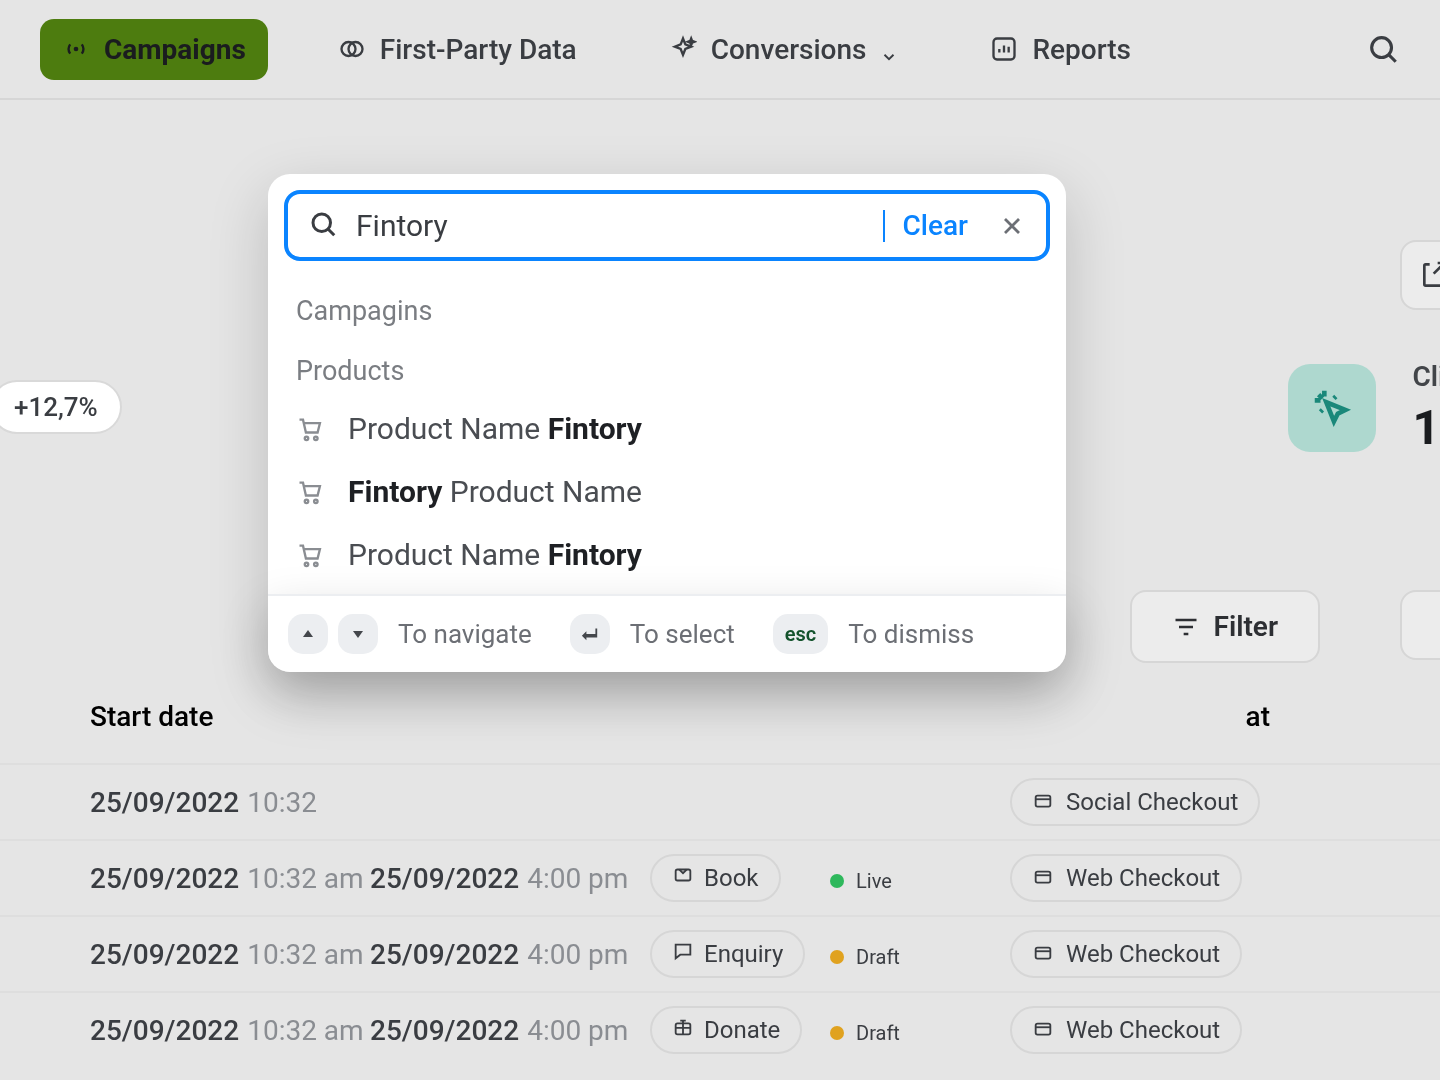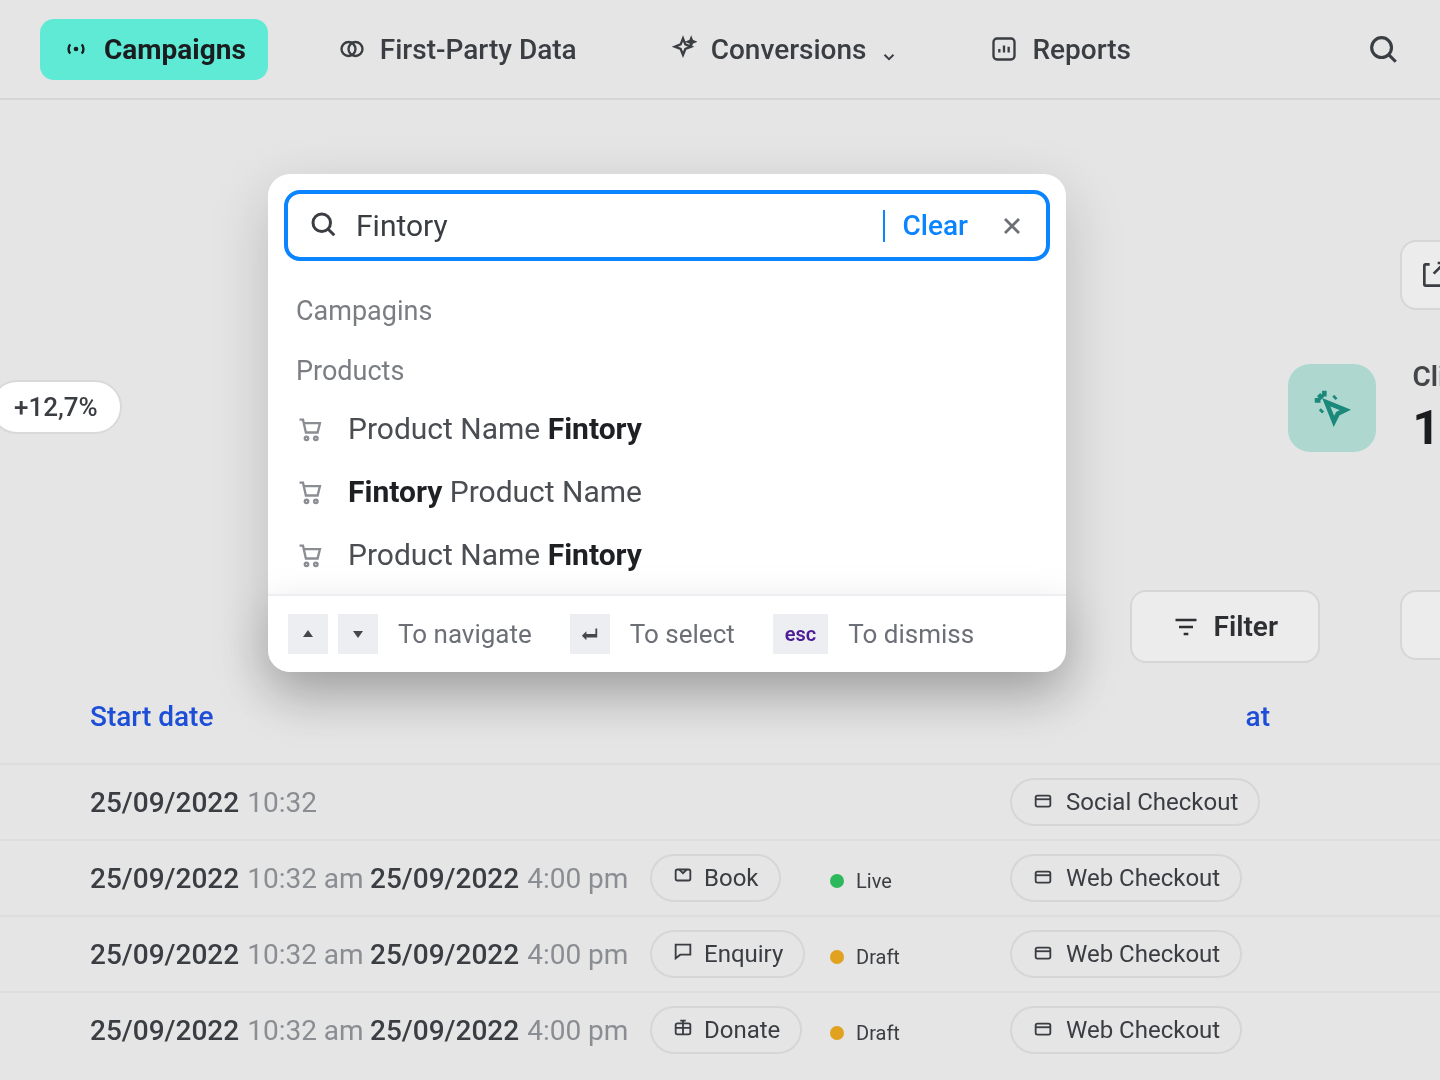--- a/index.html
+++ b/index.html
@@ -1,21 +1,21 @@
 <!DOCTYPE html>
 <html><head>
 <meta charset="utf-8">
 <style>
   * { box-sizing: border-box; margin: 0; padding: 0; font-family: -apple-system, BlinkMacSystemFont, "Segoe UI", Roboto, sans-serif; }
   body { background: #e5e5e5; width: 1440px; height: 1080px; overflow: hidden; position: relative; }
 
   
   .nav { display: flex; align-items: center; height: 100px; padding: 0 40px; background: #e5e5e5; border-bottom: 2px solid #d6d6d6; gap: 48px; }
   .nav-item { display: flex; align-items: center; gap: 14px; font-size: 28px; font-weight: 500; color: #3a3d42; padding: 14px 22px; border-radius: 14px; cursor: pointer; }
-  .nav-item.active { background: #5eead4; font-weight: 700; color: #1a1c1f; }
+  .nav-item.active { background: #4d7c0f; font-weight: 700; color: #1a1c1f; }
   .nav-icon { width: 28px; height: 28px; display: flex; align-items: center; justify-content: center; }
   .nav-icon svg { width: 28px; height: 28px; stroke: #3a3d42; stroke-width: 2; fill: none; }
   .nav-item.active .nav-icon svg { stroke: #1a1c1f; }
   .nav-spacer { flex: 1; }
   .nav-search { width: 34px; height: 34px; }
   .nav-search svg { width: 34px; height: 34px; stroke: #3a3d42; stroke-width: 2.2; fill: none; }
   .chev { width: 18px; height: 18px; }
   .chev svg { width: 18px; height: 18px; stroke: #3a3d42; stroke-width: 2.5; fill: none; }
 
   
@@ -29,21 +29,21 @@
   .ctr-val { font-size: 48px; font-weight: 700; color: #1a1c1f; }
   .filter-btn { position: absolute; right: 120px; top: 490px; display: flex; align-items: center; gap: 14px; border: 2px solid #d6d6d6; border-radius: 16px; padding: 18px 40px; font-size: 28px; font-weight: 600; color: #2d2f33; background: #ececec; }
   .filter-btn svg { width: 28px; height: 28px; stroke: #2d2f33; stroke-width: 2.2; fill: none; }
   .square-btn { position: absolute; right: -30px; top: 490px; width: 70px; height: 70px; border: 2px solid #d6d6d6; border-radius: 16px; background: #ececec; }
   .export-btn { position: absolute; right: -30px; top: 140px; width: 70px; height: 70px; border: 2px solid #d6d6d6; border-radius: 16px; background: #ececec; display:flex; align-items:center; justify-content:center;}
   .export-btn svg { width:32px; height:32px; stroke:#3a3d42; stroke-width:2; fill:none;}
 
   
   .table { position: absolute; left: -20px; top: 580px; right: -40px; }
   .thead { display: flex; padding: 20px 0 30px; }
-  .th { font-size: 28px; font-weight: 500; color: #1d4ed8; }
+  .th { font-size: 28px; font-weight: 500; color: #000000; }
   .row { display: flex; align-items: center; height: 76px; border-top: 2px solid #dedede; }
   .cell { font-size: 28px; color: #3a3d42; }
   .c-name { width: 110px; overflow: hidden; white-space: nowrap; }
   .c-start { width: 280px; }
   .c-end   { width: 280px; }
   .c-goal  { width: 180px; }
   .c-status{ width: 180px; }
   .c-fmt   { width: 260px; }
   .date-part { color: #3a3d42; font-weight: 500; margin-right: 8px; }
   .time-part { color: #8a8d92; }
@@ -69,21 +69,21 @@
 
   .results { padding: 0 12px 8px; }
   .sec-label { font-size: 27px; color: #7a7d82; padding: 18px 16px 10px; }
   .result-row { display: flex; align-items: center; gap: 24px; padding: 14px 16px; border-radius: 12px; cursor: pointer; }
   .result-icon { width: 28px; height: 28px; }
   .result-icon svg { width: 28px; height: 28px; stroke: #8a8d92; stroke-width: 2; fill: none; }
   .result-text { font-size: 30px; color: #4a4d52; }
   .result-text .hl { font-weight: 700; color: #1e2024; }
 
   .modal-footer { border-top: 2px solid #eceef1; padding: 18px 20px; display: flex; align-items: center; gap: 20px; border-bottom-left-radius: 22px; border-bottom-right-radius: 22px; box-shadow: 0 18px 48px rgba(0,0,0,0.18); background:#fff;}
-  .key-box { background: #eceef1; border-radius: 0; width: 40px; height: 40px; display: flex; align-items: center; justify-content: center; font-size: 18px; color: #4c1d95; }
+  .key-box { background: #eceef1; border-radius: 15px; width: 40px; height: 40px; display: flex; align-items: center; justify-content: center; font-size: 18px; color: #14532d; }
   .key-box svg { width: 18px; height: 16px; fill: #44474c; }
   .key-box.wide { width: auto; padding: 0 12px; font-weight: 600; font-size: 20px; }
   .key-label { font-size: 26px; color: #6c6f75; margin-right: 18px; }
   .keys { display: flex; gap: 10px; }
 </style>
 </head>
 <body>
 
 <div class="nav">
   <div class="nav-item active">

